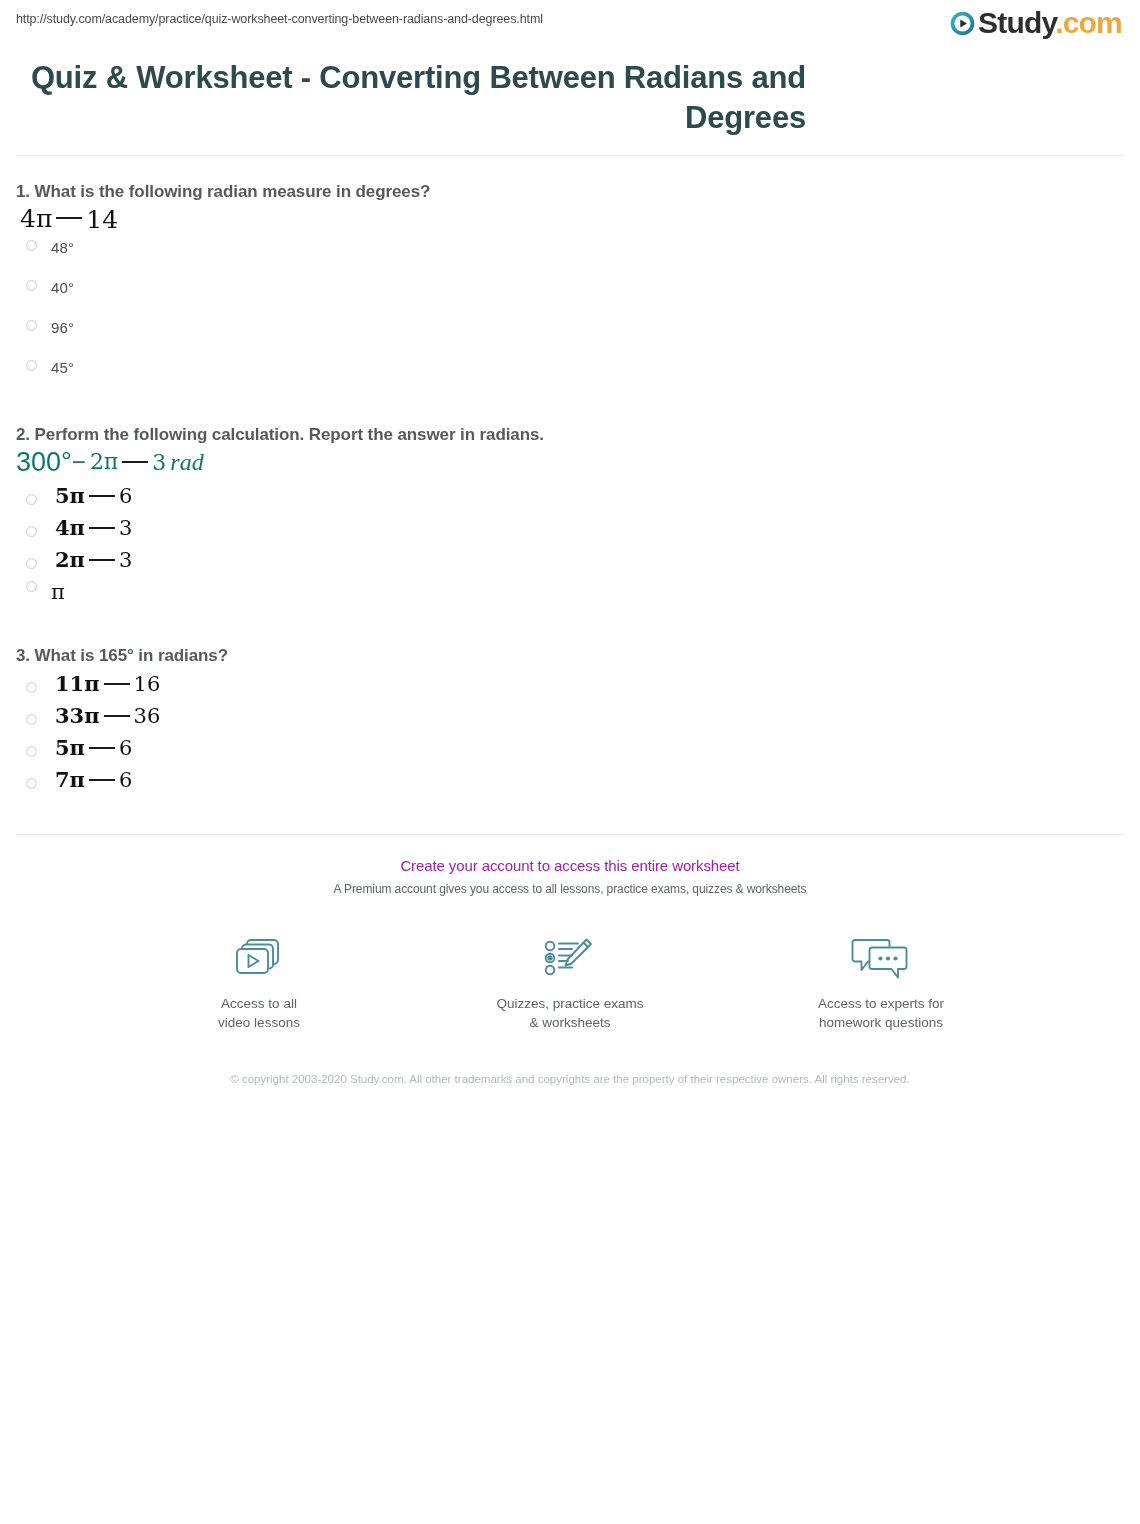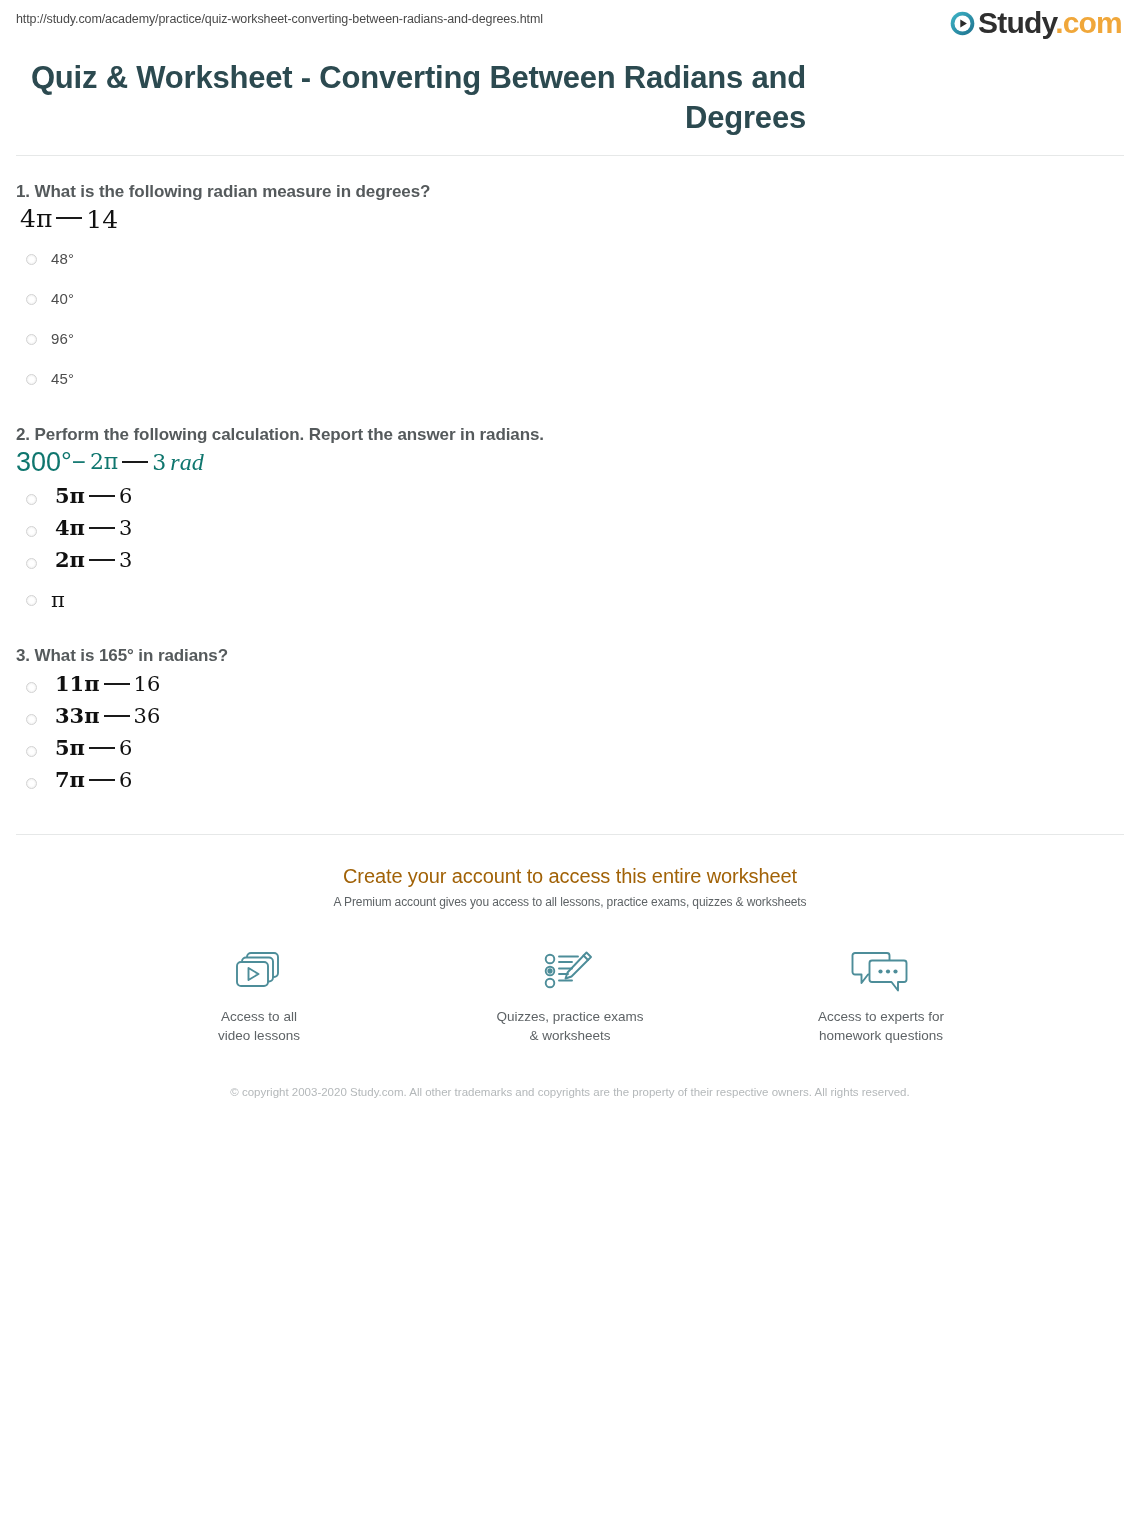--- a/index.html
+++ b/index.html
@@ -125,21 +125,21 @@
   .expr .frac .den { font-size: 22px; padding-top: 2px; }
 
   
   .options { margin: 6px 0 0 0; padding: 0; list-style: none; }
   .option {
     display: flex;
     align-items: flex-start;
     margin: 0;
     padding: 0;
   }
-  .option.text-opt { height: 40px; align-items: center; }
+  .option.text-opt { height: 40px; }
   .radio {
     width: 11px; height: 11px;
     border-radius: 50%;
     border: 1px solid #d3d3d3;
     background: radial-gradient(circle at 50% 50%, #ffffff 0%, #ffffff 38%, #e9e9e9 100%);
     flex: 0 0 auto;
     margin: 0 14px 0 10px;
     position: relative;
     top: 1px;
   }
@@ -170,25 +170,24 @@
     height: 1px;
     background: #e6e8e8;
     margin: 34px 16px 0 16px;
   }
   .promo {
     text-align: center;
     padding-top: 22px;
   }
   .promo-link {
     display: inline-block;
-    font-size: 20px;
-    color: #a16207;
+    font-size: 15px;
+    color: #a21caf;
     text-decoration: none;
     letter-spacing: -0.1px;
-    margin-top: 8px;
   }
   .promo-sub {
     margin-top: 7px;
     font-size: 12px;
     color: #5e6366;
     letter-spacing: -0.1px;
   }
   .features {
     margin-top: 36px;
     display: flex;

